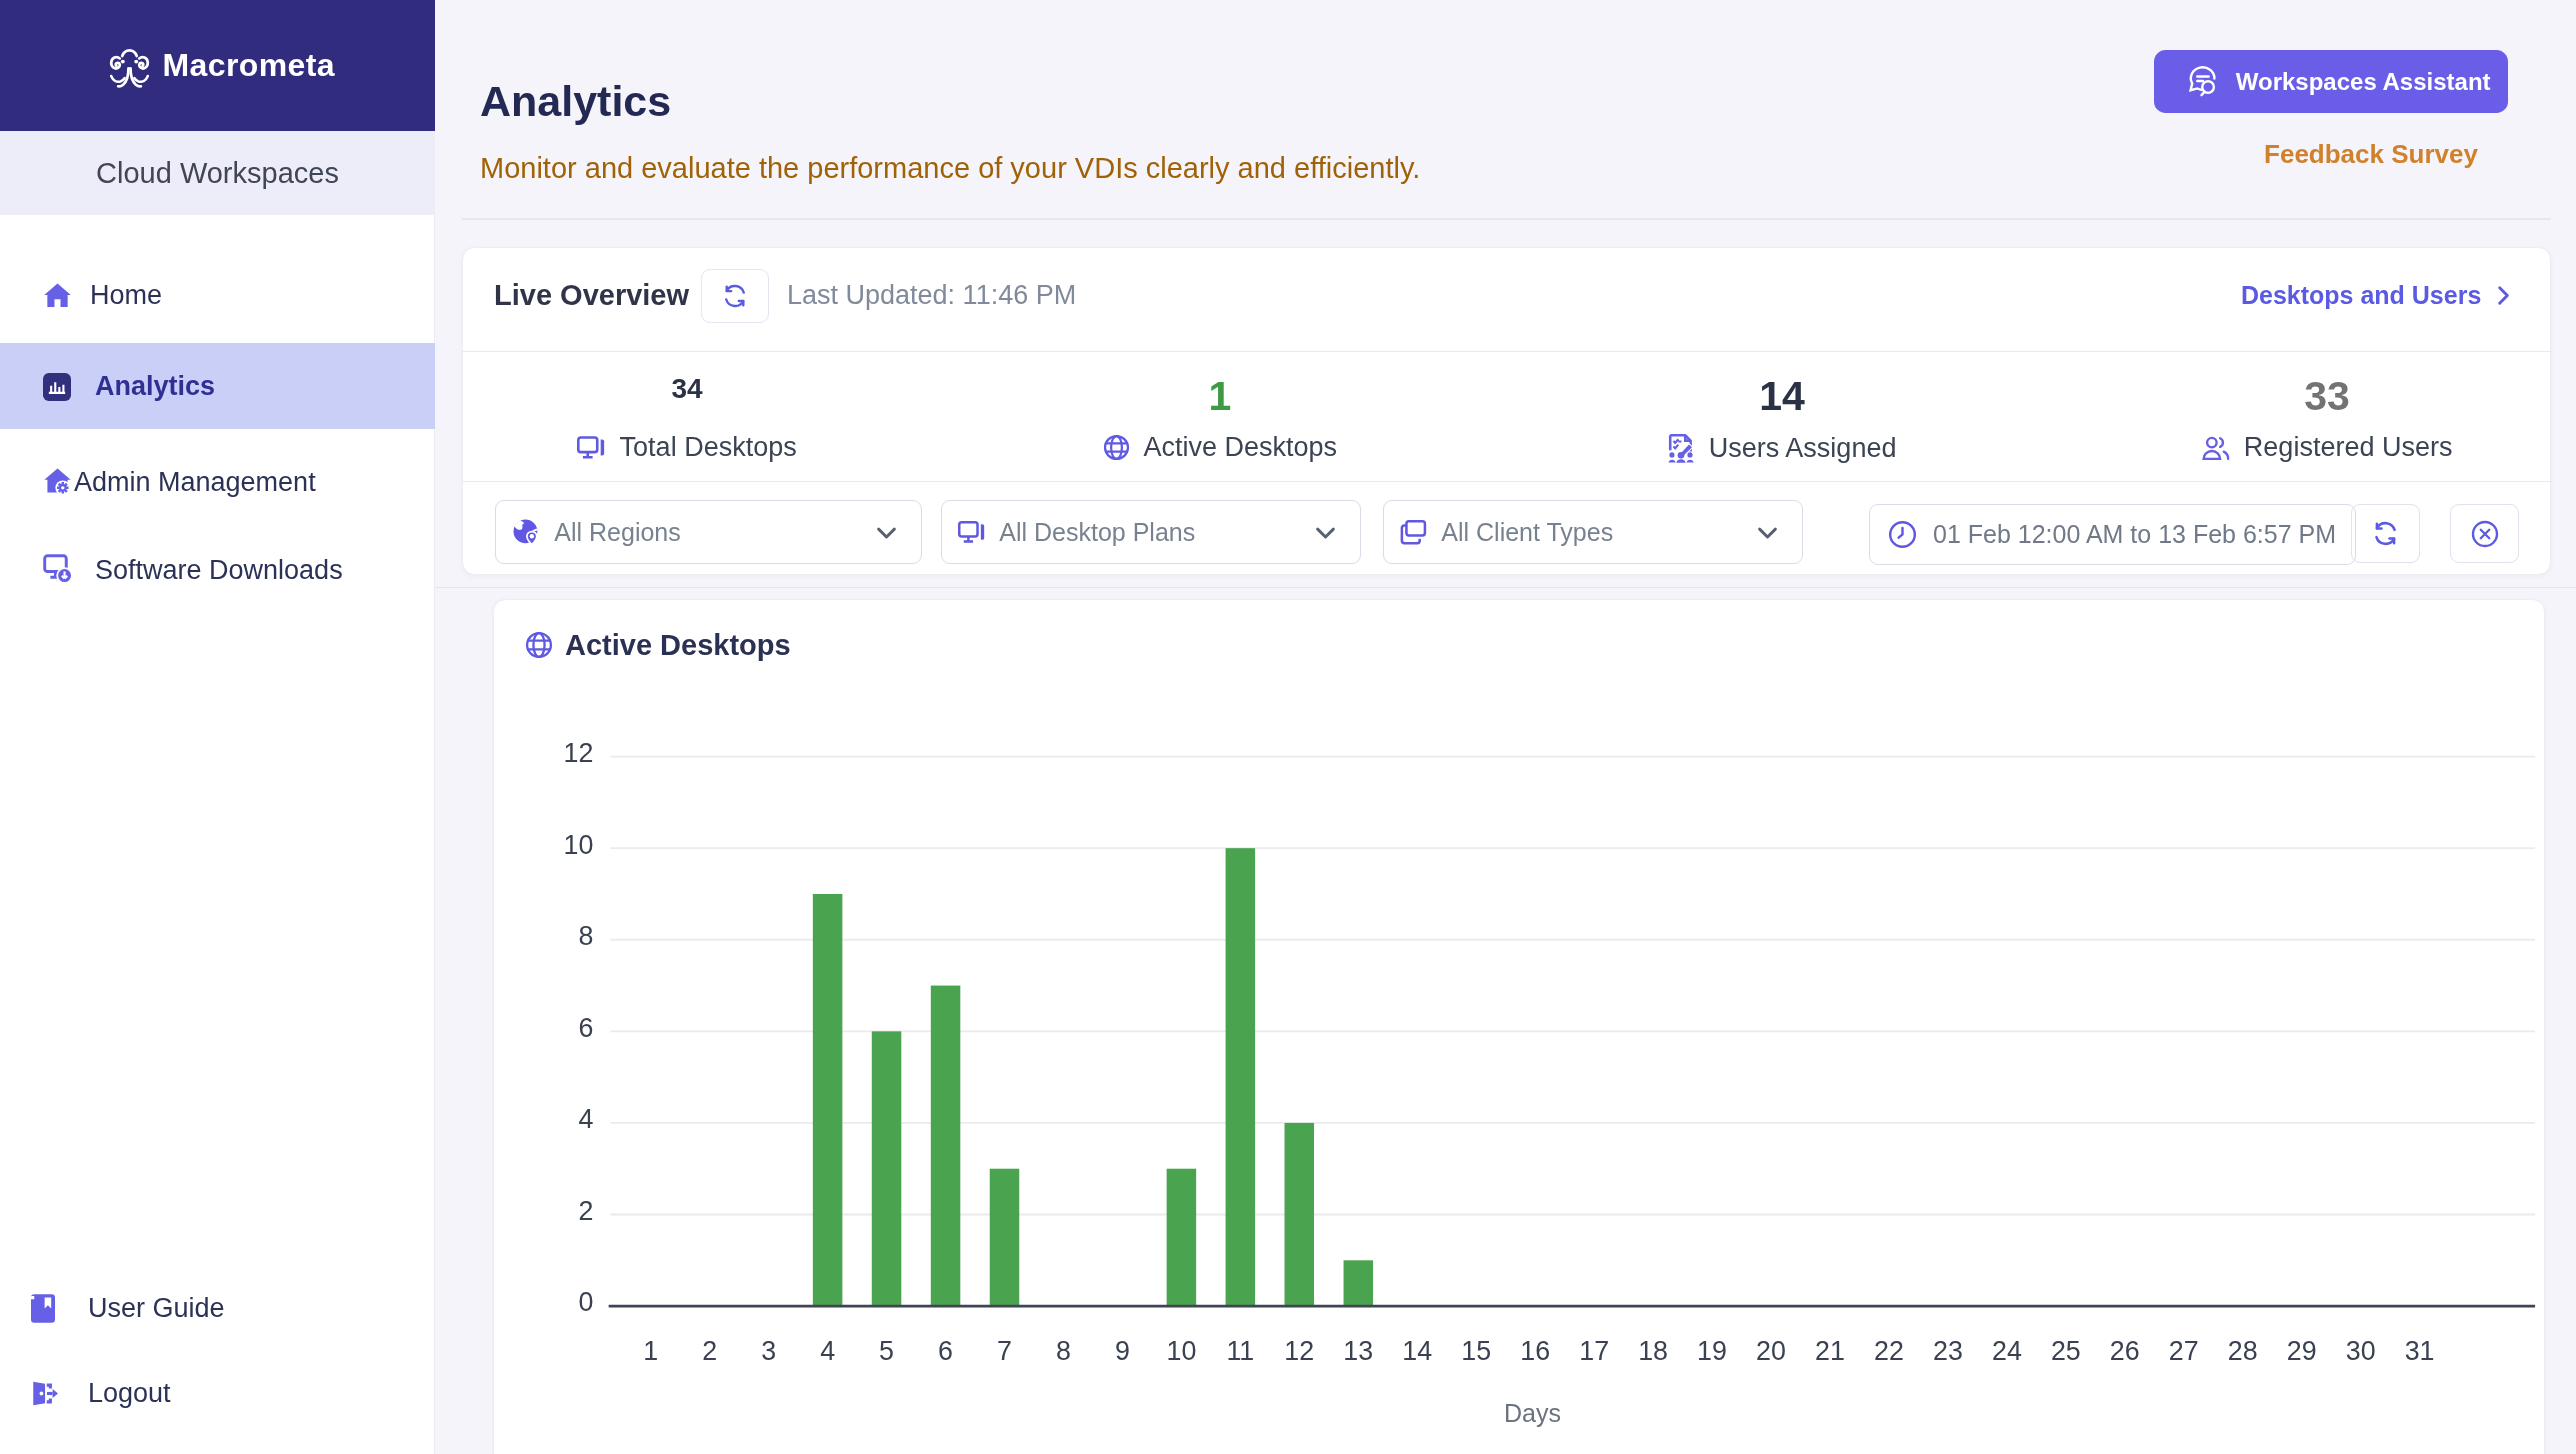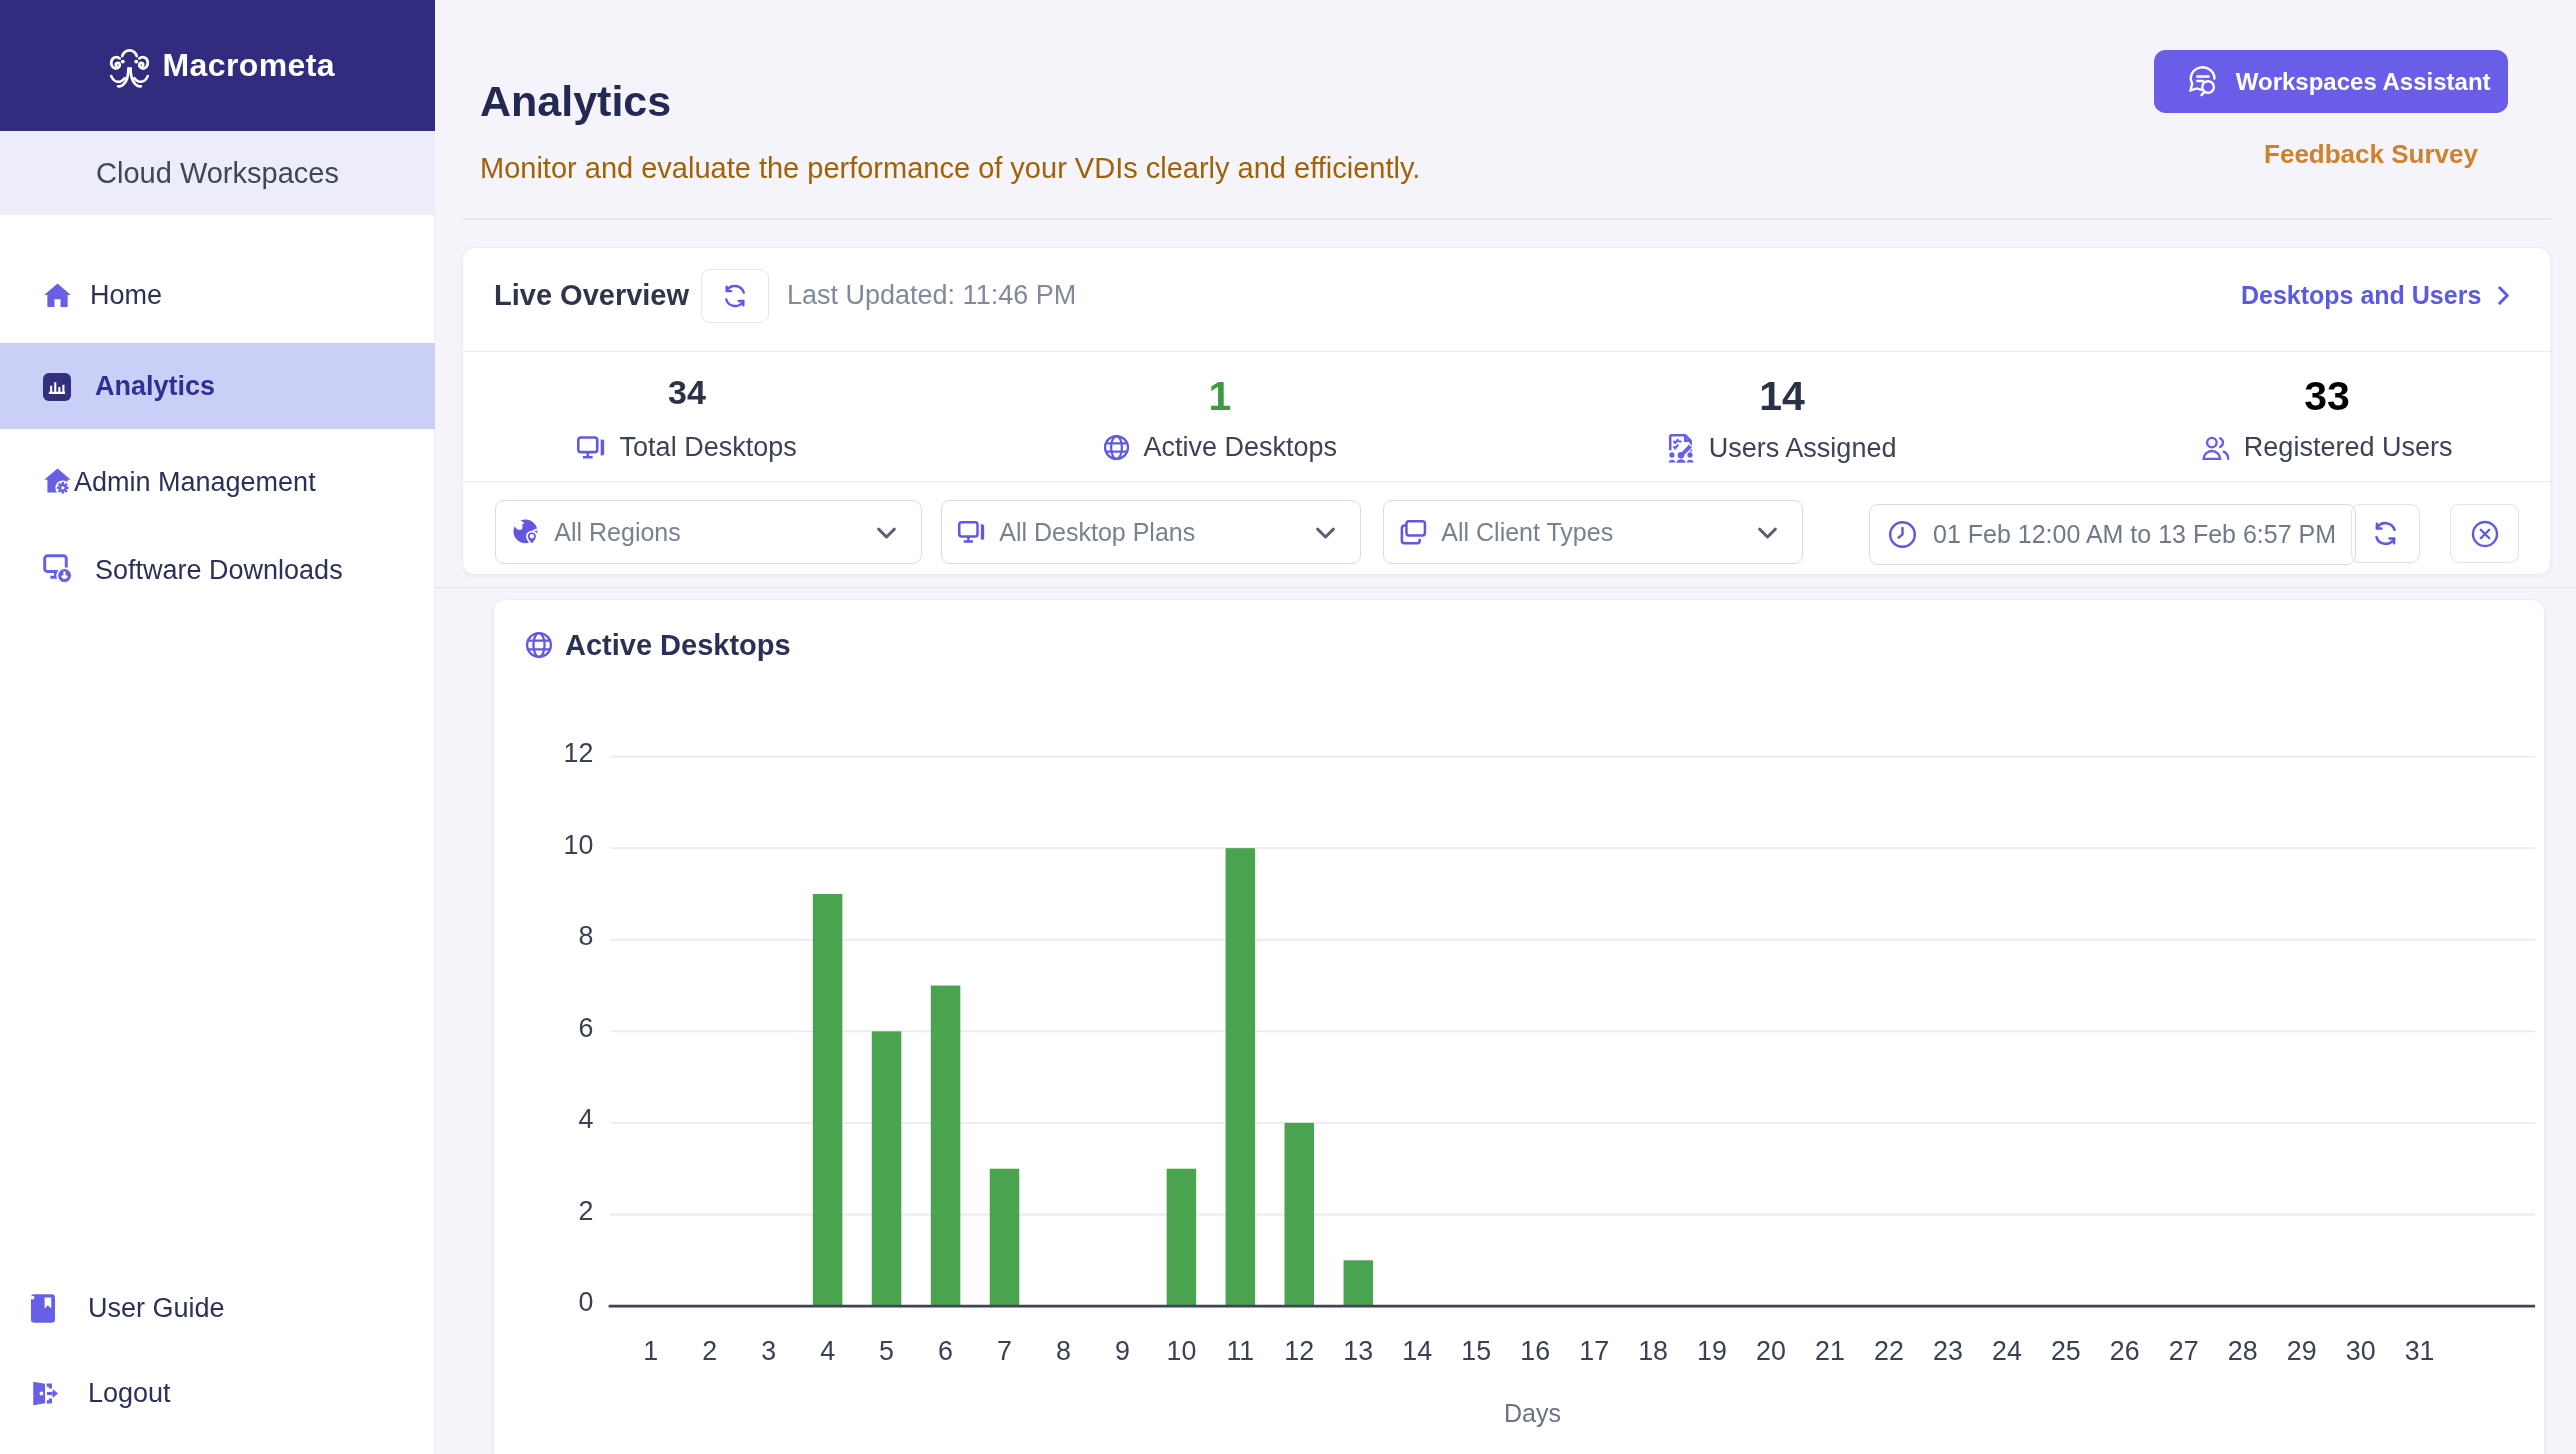--- a/index.html
+++ b/index.html
@@ -135,21 +135,21 @@
   </div>
   <div class="abs" style="left:324px;top:9.8px;font-size:27px;color:#808a9b;line-height:75px;">Last Updated: 11:46 PM</div>
   <div class="abs" style="right:35px;top:9.8px;line-height:75px;display:flex;align-items:center;gap:10.7px;">
     <span style="font-size:25px;font-weight:bold;color:#5b5ae3;">Desktops and Users</span>
     <svg width="23" height="23" viewBox="0 0 24 24" fill="none" stroke="#5b5ae3" stroke-width="3" stroke-linecap="round" stroke-linejoin="round">
         <path d="M8 4 L16 12 L8 20"></path>
       </svg>
   </div>
   <div class="abs" style="left:0;top:103px;width:2089px;height:0.9px;background:#e8e9f0;"></div>
 
-  <div class="abs" style="left:36px;top:125px;width:376px;text-align:center;font-size:34px;font-weight:bold;color:#2b3246;">34</div>
+  <div class="abs" style="left:36px;top:125px;width:376px;text-align:center;font-size:28px;font-weight:bold;color:#2b3246;">34</div>
   <div class="abs" style="left:36px;top:185px;width:376px;height:29px;display:flex;align-items:center;justify-content:center;gap:14.3px;">
     <svg width="28" height="24" viewBox="0 0 26 22" fill="none">
         <rect x="1.2" y="1.2" width="17.6" height="13.6" rx="2.4" stroke="#6059e2" stroke-width="2.4"></rect>
         <path d="M10 15 L10 19 M5.5 19.6 L14.5 19.6" stroke="#6059e2" stroke-width="2.4"></path>
         <path d="M22 3 h1.4 a1.8 1.8 0 0 1 1.8 1.8 v11.4 a1.8 1.8 0 0 1 -1.8 1.8 h-1.4 z" fill="#6059e2"></path>
       </svg>
     <span style="font-size:27px;color:#3c4454;white-space:nowrap;">Total Desktops</span>
   </div>
 
   <div class="abs" style="left:569px;top:125px;width:376px;text-align:center;font-size:41px;font-weight:bold;color:#3f9a44;">1</div>
@@ -175,21 +175,21 @@
           <path d="M0.4 26.5 a 3.4,3.4 0 0 1 6.6,0 z"></path>
           <circle cx="12" cy="19.8" r="3.1"></circle>
           <path d="M7.6 26.8 a 4.5,4.2 0 0 1 8.8,0 z"></path>
           <circle cx="20.4" cy="19.5" r="2.4"></circle>
           <path d="M17.2 26.5 a 3.4,3.4 0 0 1 6.6,0 z"></path>
         </g>
       </svg>
     <span style="font-size:27px;color:#3c4454;white-space:nowrap;">Users Assigned</span>
   </div>
 
-  <div class="abs" style="left:1676px;top:125px;width:376px;text-align:center;font-size:41px;font-weight:bold;color:#000000;">33</div>
+  <div class="abs" style="left:1676px;top:125px;width:376px;text-align:center;font-size:41px;font-weight:bold;color:#737373;">33</div>
   <div class="abs" style="left:1676px;top:185px;width:376px;height:29px;display:flex;align-items:center;justify-content:center;gap:14.3px;">
     <svg width="28" height="26" viewBox="0 0 27 24" fill="none" stroke="#6660e6" stroke-width="2.3" stroke-linecap="round">
         <circle cx="9.5" cy="6.8" r="4.6"></circle>
         <path d="M1.5 22.5 a 8,7.6 0 0 1 16,0 z"></path>
         <path d="M17.5 2.6 a 4.6,4.6 0 0 1 0,8.4"></path>
         <path d="M21 15.5 a 8,7.6 0 0 1 4.2,7"></path>
       </svg>
     <span style="font-size:27px;color:#3c4454;white-space:nowrap;">Registered Users</span>
   </div>
 

